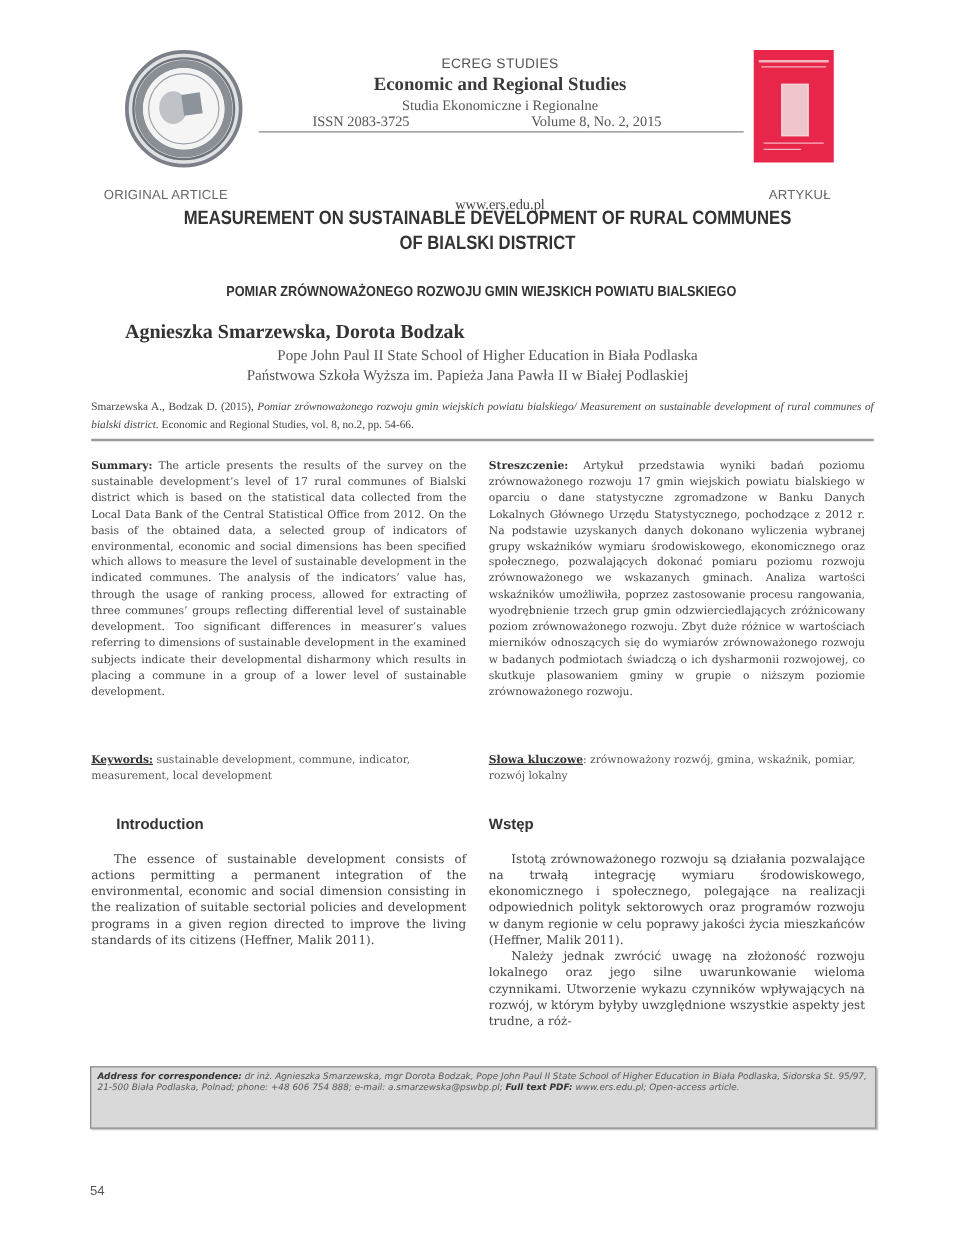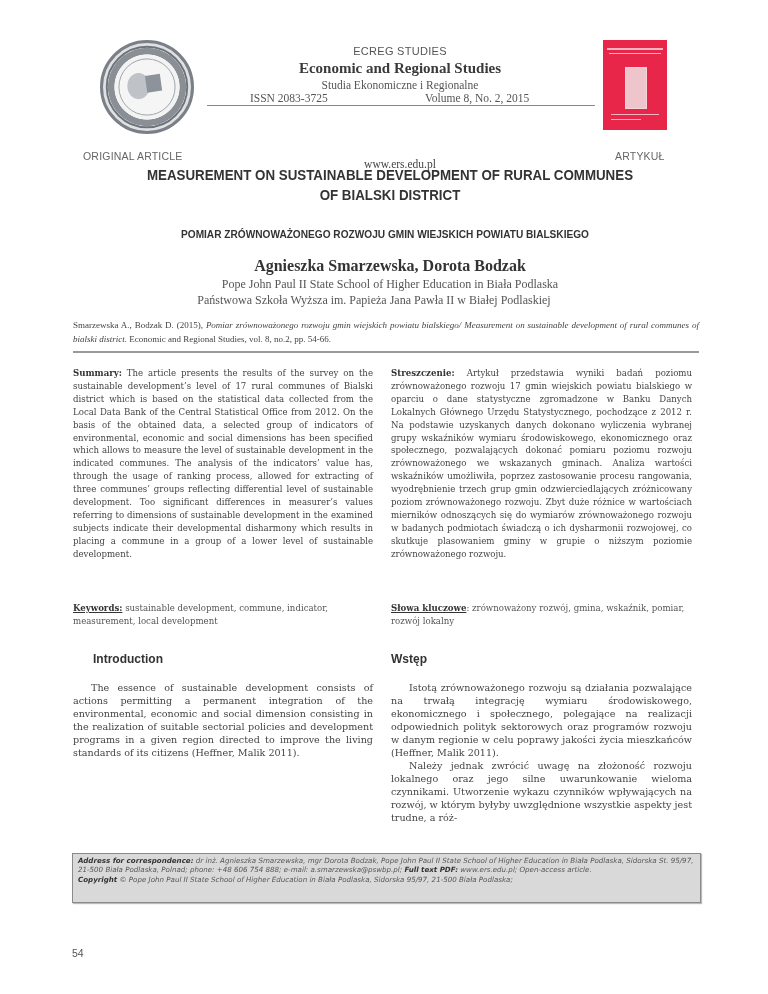--- a/index.html
+++ b/index.html
@@ -35,21 +35,21 @@
   .label-left  { left: 83px; top: 150px; font-family: "Liberation Sans", sans-serif; font-size: 10.5px; color: #666; letter-spacing: 0.2px; }
   .label-right { left: 615px; top: 150px; font-family: "Liberation Sans", sans-serif; font-size: 10.5px; color: #666; letter-spacing: 0.2px; }
 
   .title { left: 60px; width: 660px; top: 165px; text-align: center;
            font-family: "Liberation Sans", sans-serif; font-size: 15.5px; font-weight: bold; color: #333;
            line-height: 20px; transform: scaleX(0.86); transform-origin: center top; }
   .title-pl { left: 40px; width: 690px; top: 228px; text-align: center;
               font-family: "Liberation Sans", sans-serif; font-size: 11.5px; font-weight: bold; color: #333;
               transform: scaleX(0.88); transform-origin: center top; }
 
-  .authors { left: 100px; width: 580px; top: 257px; text-align: center;
+  .authors { left: 100px; width: 580px; top: 257px; 
              font-family: "Liberation Serif", serif; font-size: 16px; font-weight: bold; color: #333; }
   .aff1 { left: 100px; width: 580px; top: 277px; text-align: center;
           font-family: "Liberation Serif", serif; font-size: 12px; color: #555; }
   .aff2 { left: 84px; width: 580px; top: 293px; text-align: center;
           font-family: "Liberation Serif", serif; font-size: 12px; color: #555; }
 
   .cite { left: 73px; width: 626px; top: 318px; font-family: "Liberation Serif", serif; font-size: 9px;
           color: #444; line-height: 14px; text-align: justify; }
   .cite i { font-style: italic; }
   .cite-line { left: 73px; top: 351px; width: 626px; height: 2px; background: #9a9a9a; }
@@ -139,16 +139,15 @@
 <div class="abs body-text body-en">
   <p>The essence of sustainable development consists of actions permitting a permanent integration of the environmental, economic and social dimension consisting in the realization of suitable sectorial policies and development programs in a given region directed to improve the living standards of its citizens (Heffner, Malik 2011).</p>
 </div>
 <div class="abs body-text body-pl">
   <p>Istotą zrównoważonego rozwoju są działania pozwalające na trwałą integrację wymiaru środowiskowego, ekonomicznego i społecznego, polegające na realizacji odpowiednich polityk sektorowych oraz programów rozwoju w danym regionie w celu poprawy jakości życia mieszkańców (Heffner, Malik 2011).</p>
   <p>Należy jednak zwrócić uwagę na złożoność rozwoju lokalnego oraz jego silne uwarunkowanie wieloma czynnikami. Utworzenie wykazu czynników wpływających na rozwój, w którym byłyby uwzględnione wszystkie aspekty jest trudne, a róż-</p>
 </div>
 
 <div class="abs corr">
   <div><b>Address for correspondence:</b><span> dr inż. Agnieszka Smarzewska, mgr Dorota Bodzak, Pope John Paul II State School  of Higher Education in Biała Podlaska, Sidorska St. 95/97, 21-500 Biała Podlaska, Polnad; phone: +48 606 754 888; e-mail: a.smarzewska@pswbp.pl; </span><b>Full text PDF:</b><span> www.ers.edu.pl; Open-access article.</span></div>
-  <div><b>Copyright</b><span> © Pope John Paul II State School of Higher Education in Biała Podlaska, Sidorska 95/97, 21-500 Biała Podlaska;</span></div>
 </div>
 
 <div class="abs pageno">54</div>
 
 </body></html>

